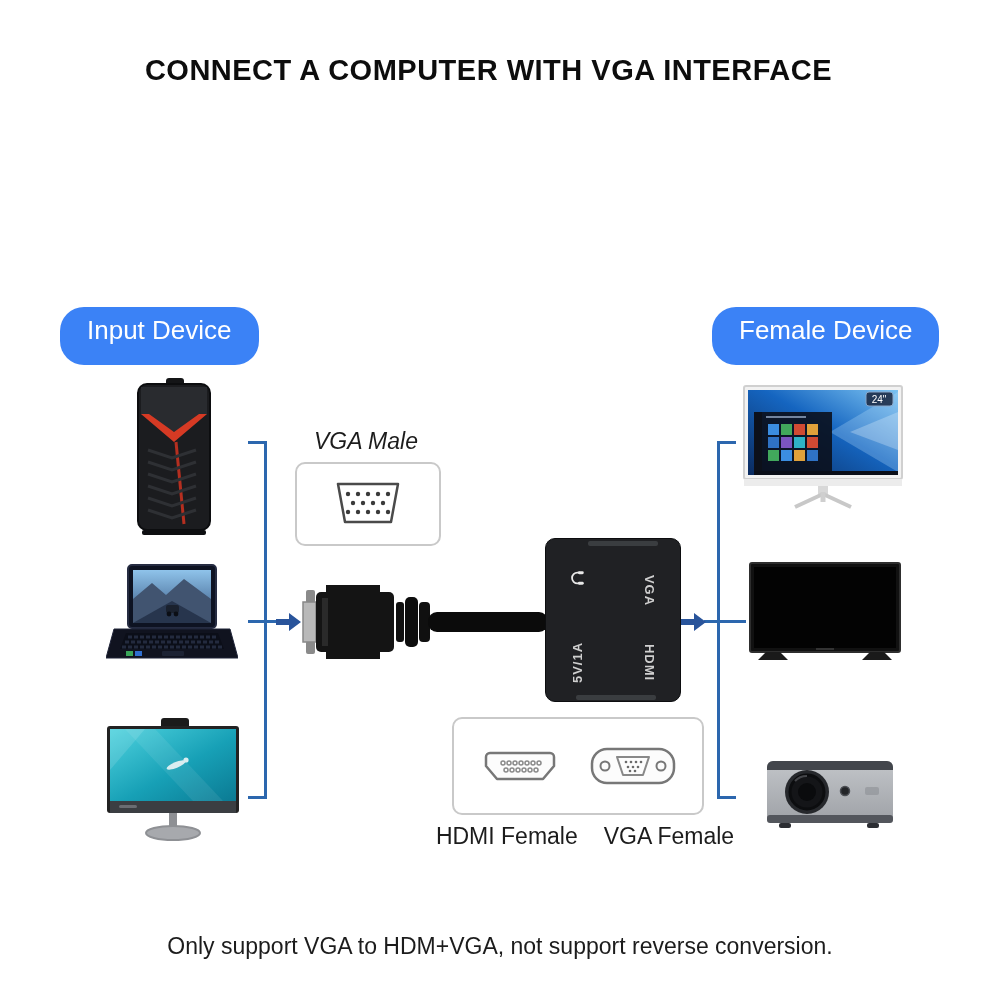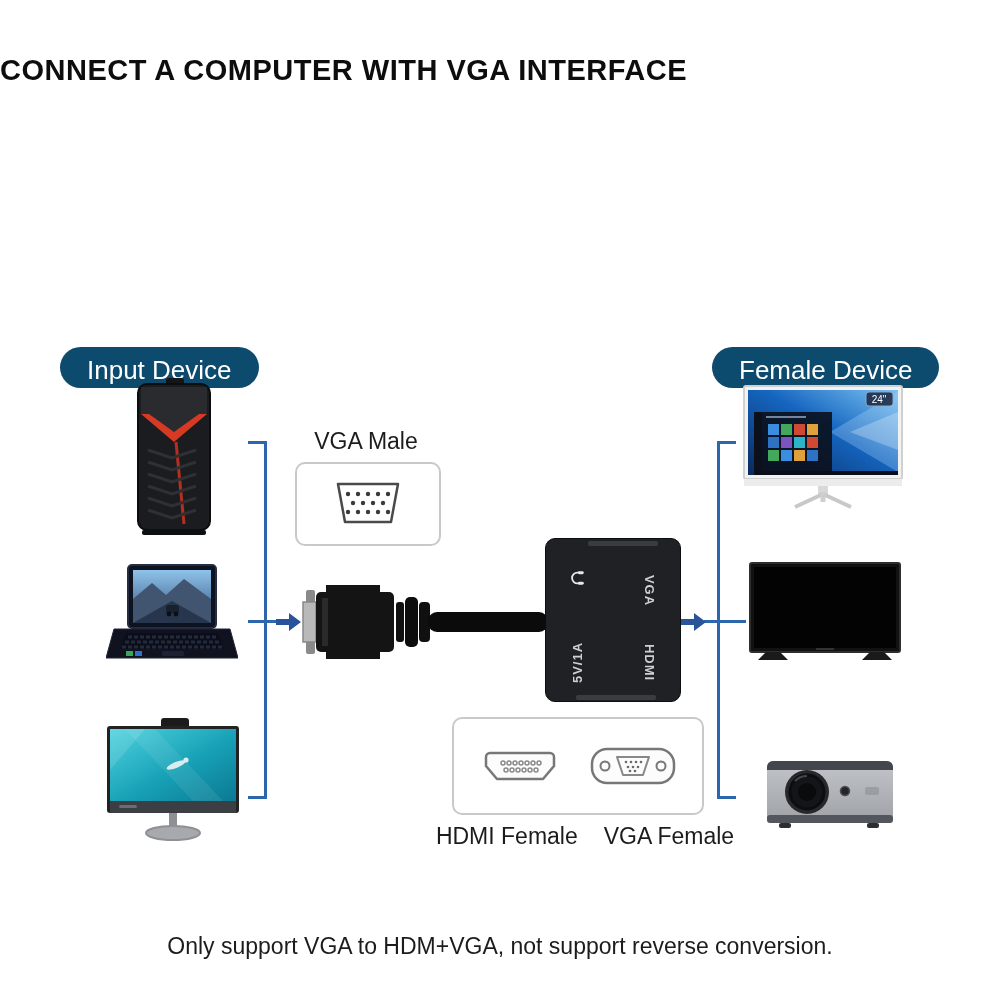--- a/index.html
+++ b/index.html
@@ -1,24 +1,24 @@
 <!DOCTYPE html>
 <html><head>
 <meta charset="utf-8">
 <style>
   html,body{margin:0;padding:0;background:#ffffff;}
   #canvas{position:relative;width:1000px;height:1000px;background:#ffffff;overflow:hidden;
           font-family:"Liberation Sans", sans-serif;}
   .abs{position:absolute;}
   
-  .title{top:52px;left:0;width:824px;text-align:left;font-weight:bold;
-         font-size:29px;line-height:37px;color:#0d0d0d;letter-spacing:.5px;}
+  .title{top:52px;left:0;width:824px;text-align:right;font-weight:bold;
+         font-size:29px;line-height:37px;color:#0d0d0d;letter-spacing:.5px;padding-left:8px;}
   
-  .pill{height:41px;line-height:46px;padding:0 27px;border-radius:24px;background:#0c4a6e;
-        color:#ffffff;font-size:26px;white-space:nowrap;margin-top:40px;}
+  .pill{height:58px;line-height:46px;padding:0 27px;border-radius:24px;background:#3b82f6;
+        color:#ffffff;font-size:26px;white-space:nowrap;}
   
   .bracket{border:0 solid #2c67ae;}
   .bracket.left{left:248px;top:441px;width:16px;height:352px;
                 border-top-width:3px;border-right-width:3px;border-bottom-width:3px;}
   .bracket.right{left:717px;top:441px;width:16px;height:352px;
                  border-top-width:3px;border-left-width:3px;border-bottom-width:3px;}
   .hline{height:3px;background:#2c67ae;}
   
   .conn-box{background:#ffffff;border:2px solid #c9c9c9;border-radius:10px;
             display:flex;align-items:center;justify-content:center;gap:26px;}
@@ -191,21 +191,21 @@
     <svg width="26" height="20" viewBox="0 0 26 20">
       <polygon points="0,7 13,7 13,1 25,10 13,19 13,13 0,13" fill="#29549b"></polygon>
     </svg>
   </div>
   <div class="abs" style="left:681px;top:612px;">
     <svg width="26" height="20" viewBox="0 0 26 20">
       <polygon points="0,7 13,7 13,1 25,10 13,19 13,13 0,13" fill="#29549b"></polygon>
     </svg>
   </div>
 
-  <div class="abs small-label" style="left:295px;top:428px;width:142px;text-align:center;">VGA Male</div>
+  <div class="abs small-label" style="left:295px;top:428px;width:142px;text-align:center;font-style:italic;">VGA Male</div>
   <div class="abs conn-box" style="left:295px;top:462px;width:142px;height:80px;">
     <svg width="100" height="60" viewBox="0 0 100 60">
       <path d="M20,10 L80,10 L73,48 L27,48 Z" fill="#ffffff" stroke="#4a4a4a" stroke-width="2.5" stroke-linejoin="round"></path>
       <g fill="#3a3a3a">
         <circle cx="30" cy="20" r="2.2"></circle>
           <circle cx="40" cy="20" r="2.2"></circle>
           <circle cx="50" cy="20" r="2.2"></circle>
           <circle cx="60" cy="20" r="2.2"></circle>
           <circle cx="70" cy="20" r="2.2"></circle>
         <circle cx="35" cy="29" r="2.2"></circle>

